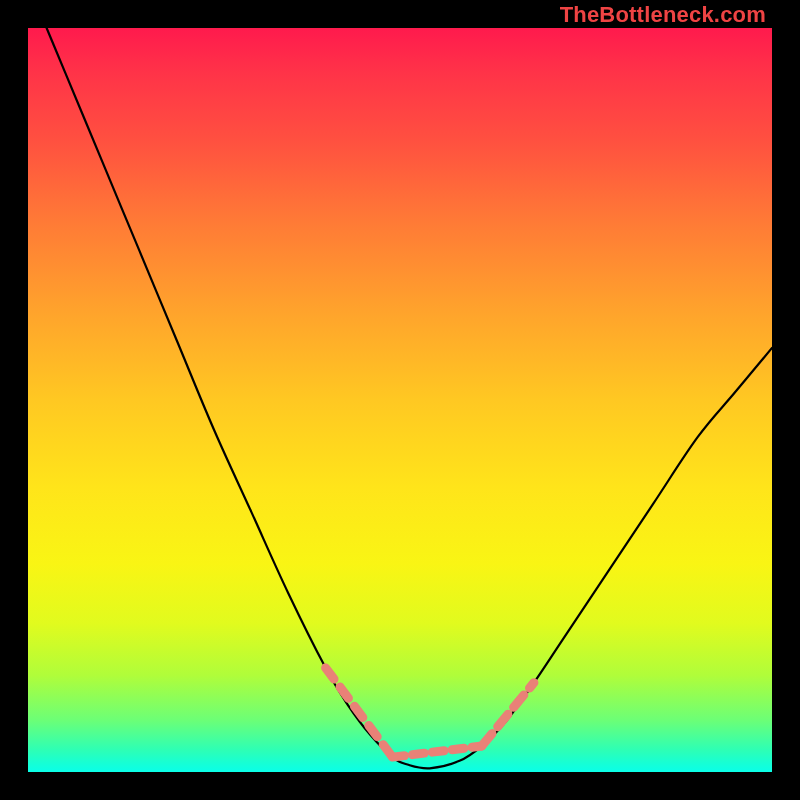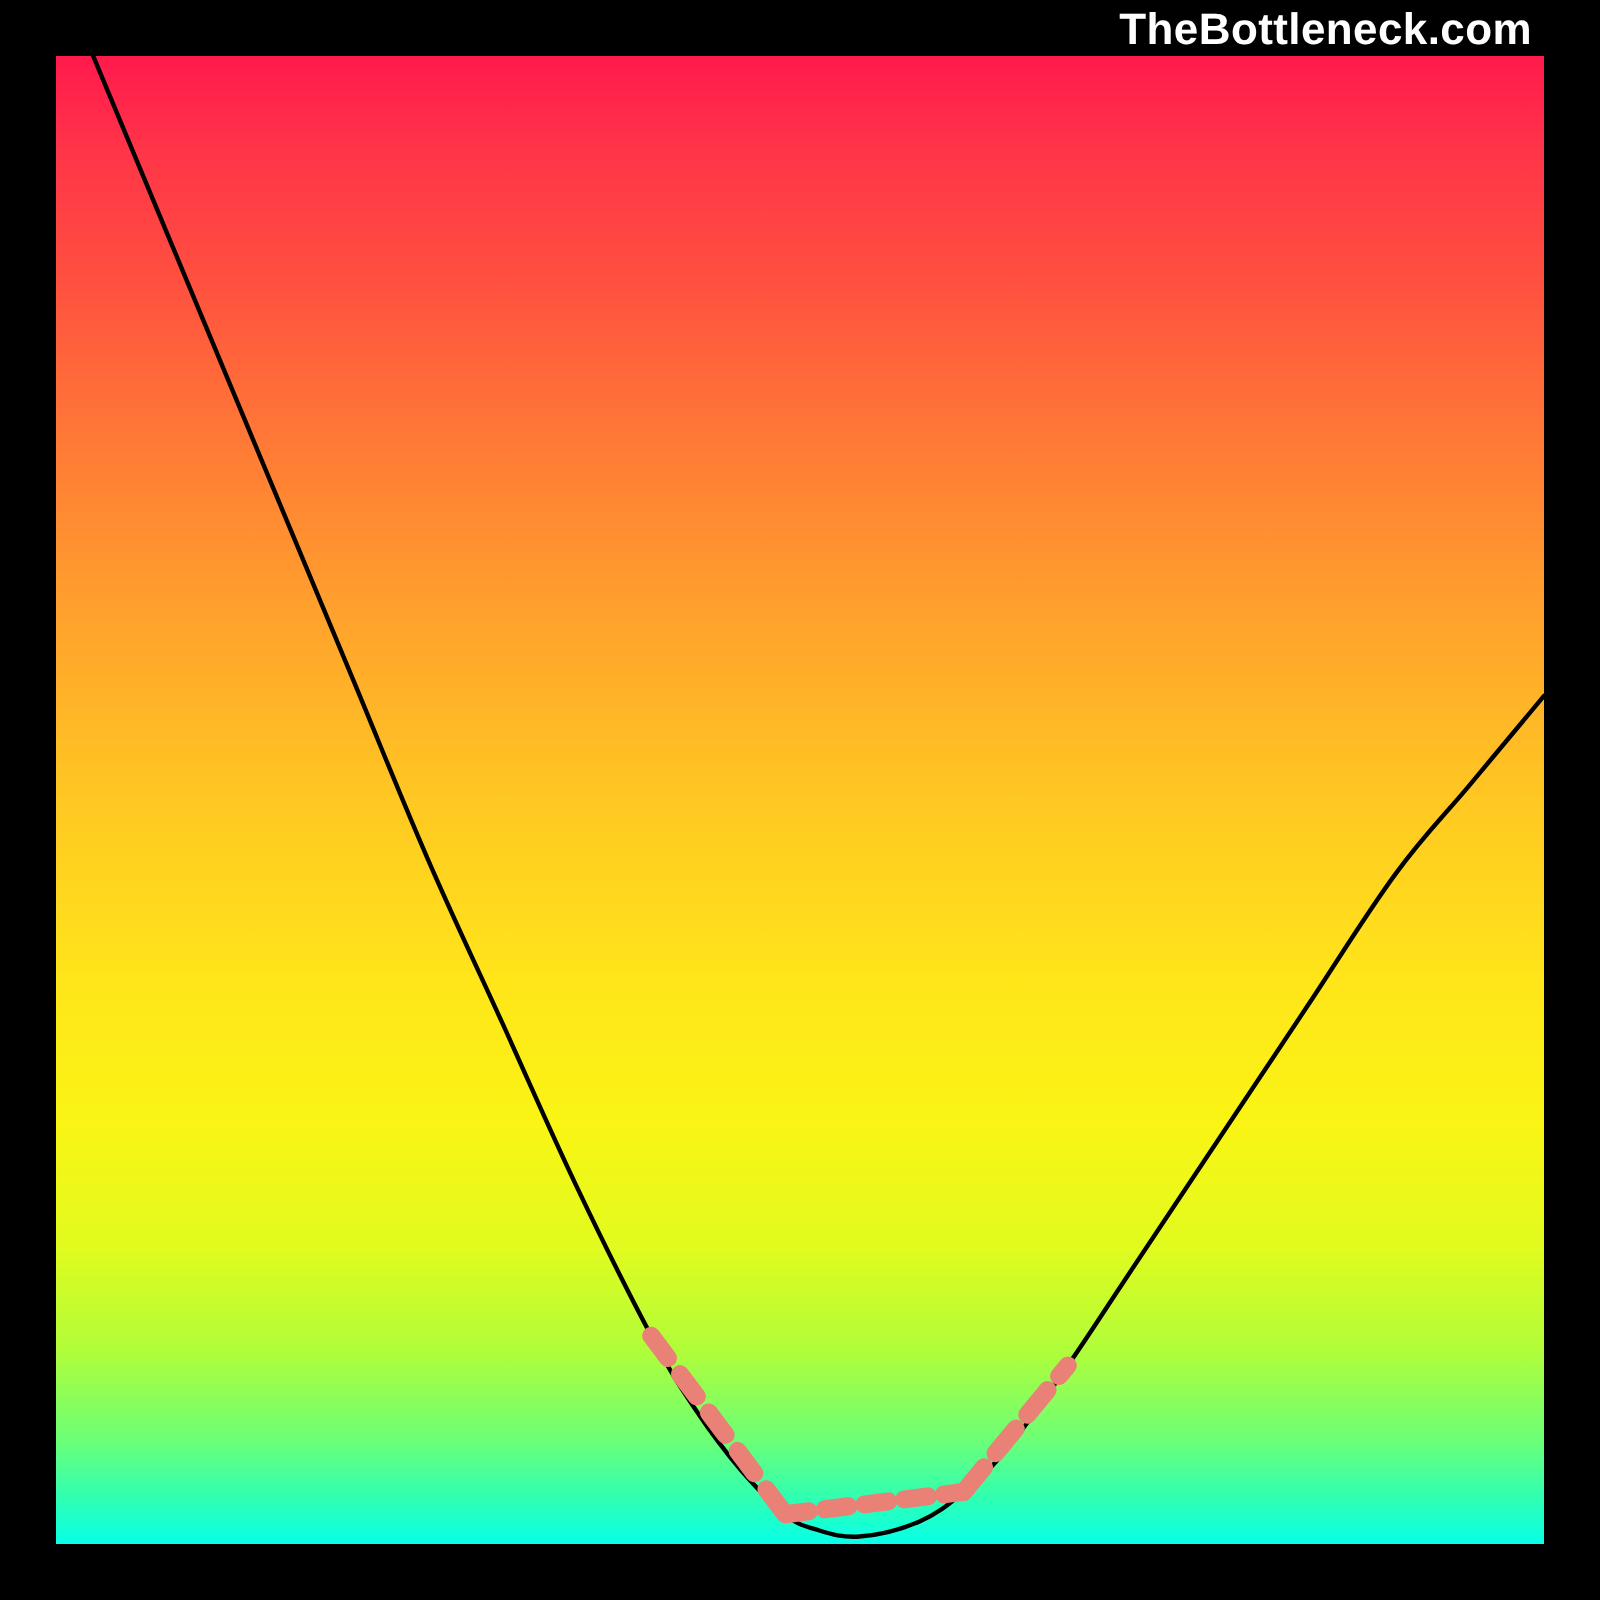--- a/index.html
+++ b/index.html
@@ -48,21 +48,21 @@
       #0affe8 100%
     );
   }
   .watermark {
     position: absolute;
     top: 2px;
     right: 34px;
     font-family: Arial, Helvetica, sans-serif;
     font-size: 22px;
     font-weight: 600;
-    color: #ffffff;
+    color: #ef4444;
     letter-spacing: 0.2px;
     user-select: none;
   }
   svg.curve {
     position: absolute;
     left: 0;
     top: 0;
     width: 744px;
     height: 744px;
     overflow: visible;

